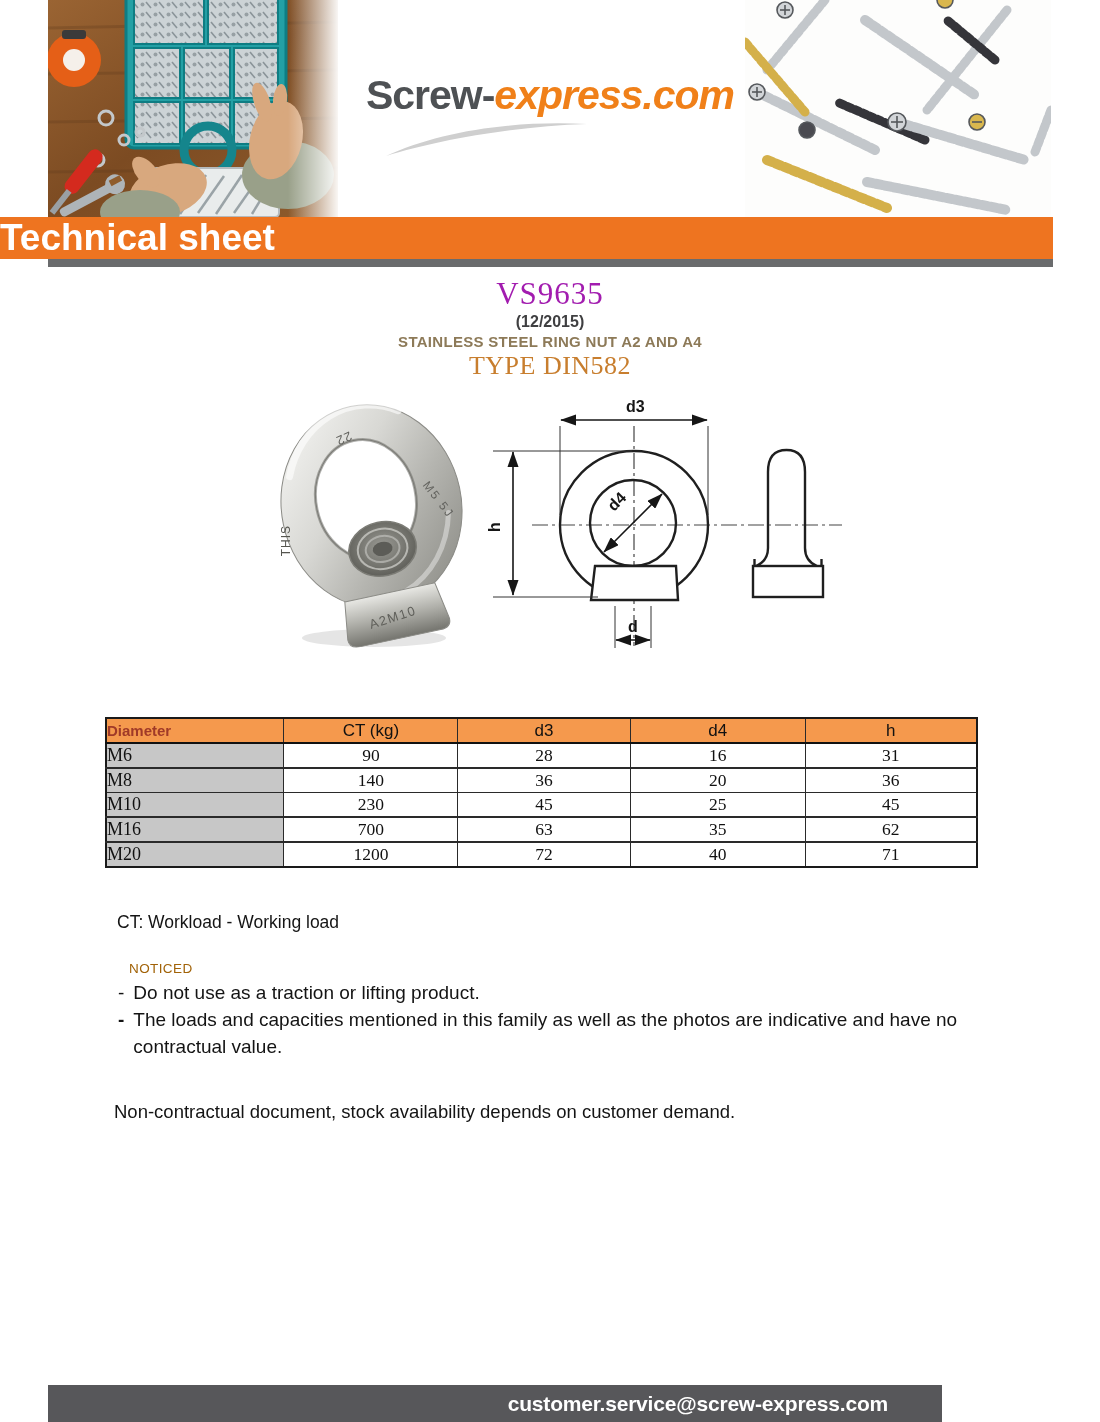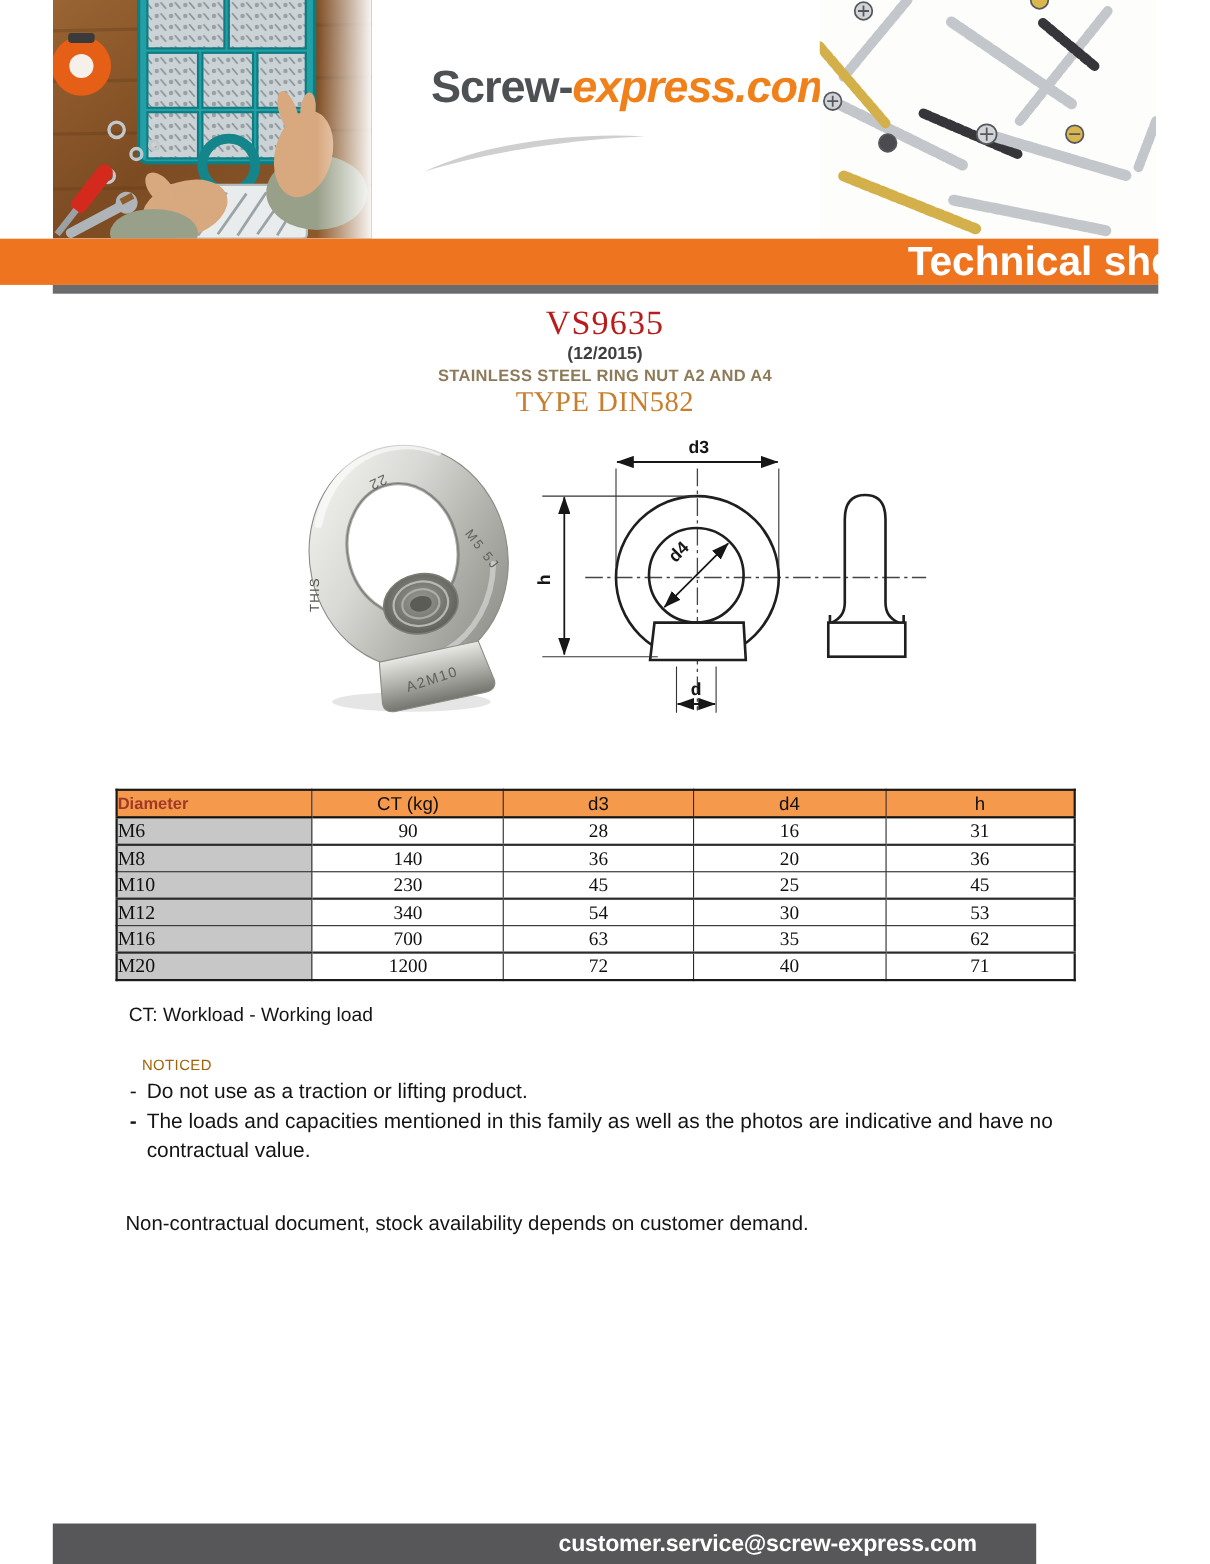--- a/index.html
+++ b/index.html
@@ -4,34 +4,34 @@
 <style>
   html,body{margin:0;padding:0;background:#e8e8e8;}
   .page{position:relative;width:1100px;height:1422px;margin:0 auto;background:#ffffff;
         font-family:"Liberation Sans",sans-serif;overflow:hidden;}
   .abs{position:absolute;}
 
   
   .photo{position:absolute;top:0;height:217px;overflow:hidden;}
   .photo-left{left:48px;width:290px;}
   .photo-right{left:745px;width:306px;}
-  .logo{position:absolute;left:340px;top:56px;width:420px;text-align:right;white-space:nowrap;
+  .logo{position:absolute;left:340px;top:72px;width:420px;text-align:center;white-space:nowrap;
         font-size:41px;font-weight:700;letter-spacing:-1px;}
   .logo .lg1{color:#4e5154;}
   .logo .lg2{color:#f08019;font-style:italic;}
   .swoosh{position:absolute;left:382px;top:118px;}
 
   .banner{position:absolute;left:0;top:217px;width:1053px;height:42px;background:#ee7420;}
   .banner-title{position:absolute;left:0;top:217px;width:1100px;height:42px;line-height:42px;
-        text-align:right;color:#ffffff;font-size:37px;font-weight:800;letter-spacing:0px;}
+        text-align:left;color:#ffffff;font-size:37px;font-weight:800;letter-spacing:0px;}
   .strip{position:absolute;left:48px;top:259px;width:1005px;height:8px;background:#6a6b6d;}
 
   
   .t-center{position:absolute;left:0;width:1100px;text-align:center;}
-  .code{top:276px;font-family:"Liberation Serif",serif;font-size:31px;color:#b91c1c;letter-spacing:1px;}
+  .code{top:276px;font-family:"Liberation Serif",serif;font-size:31px;color:#a21caf;letter-spacing:1px;}
   .rev{top:313px;font-size:16px;font-weight:600;color:#3f3f41;}
   .ptitle{top:333px;font-size:15px;font-weight:600;color:#8d7a58;letter-spacing:.3px;}
   .ptype{top:351px;font-family:"Liberation Serif",serif;font-size:26px;color:#c87e2e;letter-spacing:.5px;}
 
   
   table.dims{position:absolute;left:105px;top:717px;width:873px;border-collapse:collapse;
         border:2px solid #1a1a1a;table-layout:fixed;}
   table.dims th,table.dims td{border:1.5px solid #2a2a2a;height:23px;padding:0;}
   table.dims thead th{background:#f5994d;border-bottom:2px solid #111;}
   th.hfirst{text-align:left;padding-left:8px;font-size:15px;color:#a03a28;font-weight:700;
@@ -318,27 +318,20 @@
         <td class="rval">20</td>
         <td class="rval">36</td>
       </tr>
       <tr class="thick">
         <td class="rlabel">M10</td>
         <td class="rval">230</td>
         <td class="rval">45</td>
         <td class="rval">25</td>
         <td class="rval">45</td>
       </tr>
-      <tr>
-        <td class="rlabel">M12</td>
-        <td class="rval">340</td>
-        <td class="rval">54</td>
-        <td class="rval">30</td>
-        <td class="rval">53</td>
-      </tr>
       <tr class="thick">
         <td class="rlabel">M16</td>
         <td class="rval">700</td>
         <td class="rval">63</td>
         <td class="rval">35</td>
         <td class="rval">62</td>
       </tr>
       <tr>
         <td class="rlabel">M20</td>
         <td class="rval">1200</td>

